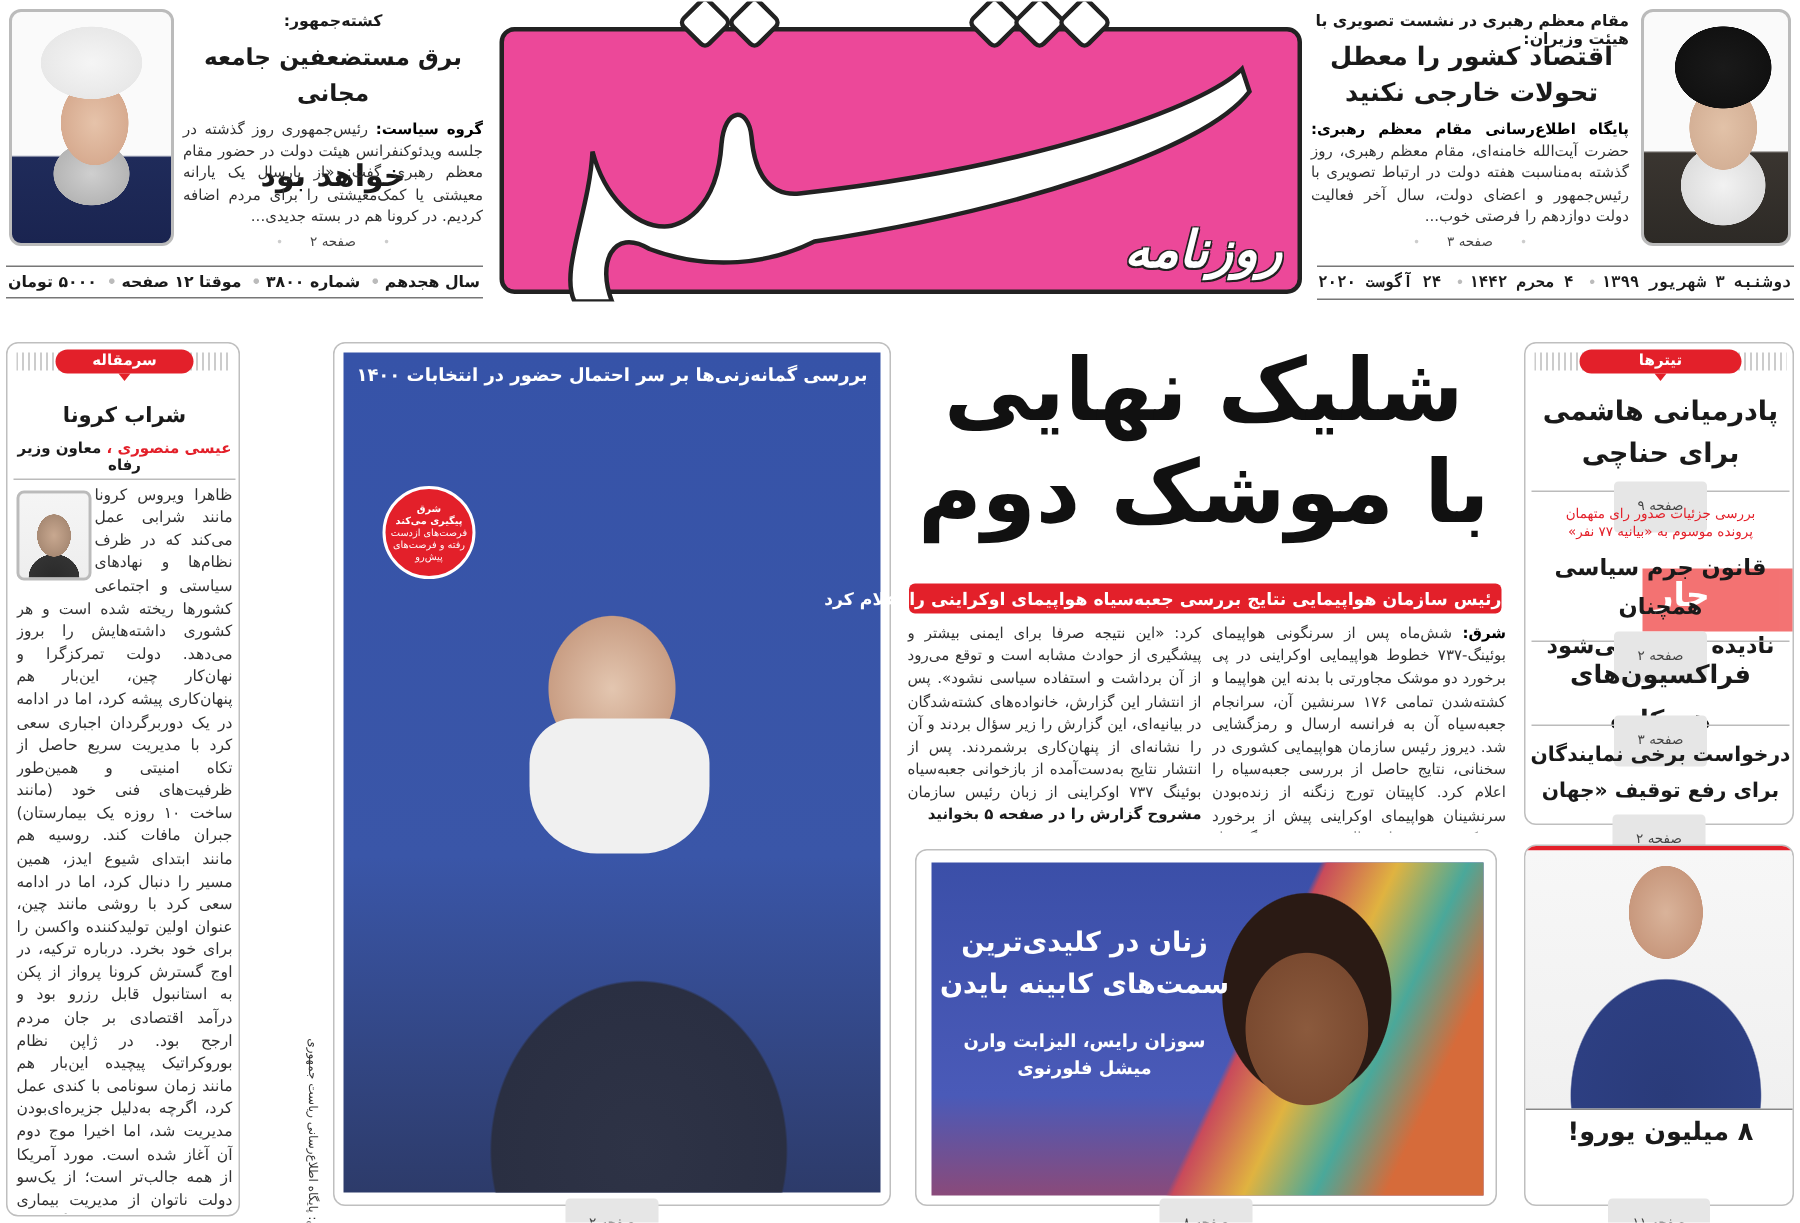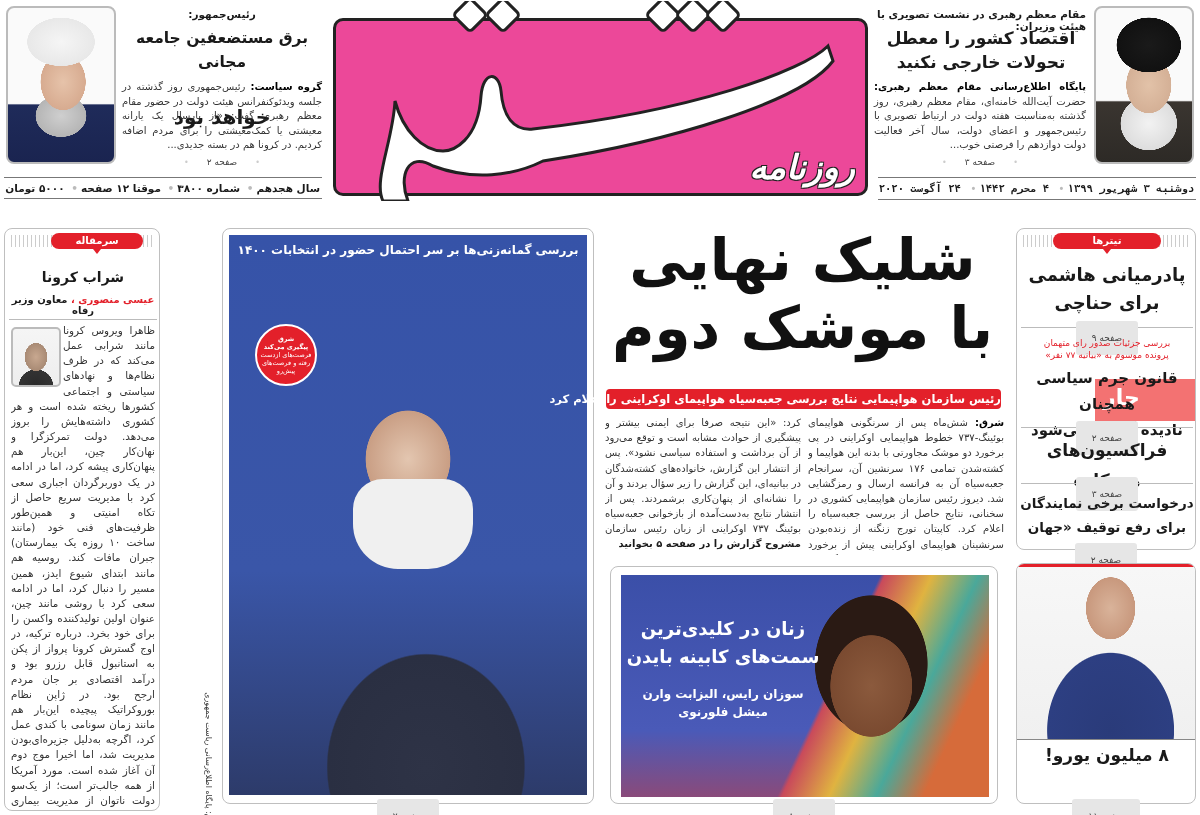--- a/index.html
+++ b/index.html
@@ -135,41 +135,41 @@
 </div>
 <div class="abs page-ref dotted-sep" style="right:114px; top:157px; width:212px;">صفحه ۳</div>
 
 <div class="abs dateline" style="left:878px; top:177px; width:318px;font-family:Liberation Mono, monospace;">
   <span>دوشنبه ۳ شهریور ۱۳۹۹</span><span class="sep">•</span>
   <span>۴ محرم ۱۴۴۲</span><span class="sep">•</span>
   <span>۲۴ آگوست ۲۰۲۰</span>
 </div>
 
 <div class="abs photo-frame ph-rouhani" style="left:6px; top:6px; width:110px; height:158px;"></div>
-<div class="abs bold" style="left:122px; top:8px; width:200px; font-size:10.5px; text-align:center;">رئیس‌جمهور:</div>
+<div class="abs bold" style="left:122px; top:8px; width:200px; font-size:10.5px; text-align:center;">کشته‌جمهور:</div>
 <div class="abs" style="left:122px; top:26px; width:200px;">
   <div class="bold c" style="font-size:15.5px; line-height:24px;">برق مستضعفین جامعه مجانی</div>
   <div class="bold c" style="font-size:20px; line-height:24px;margin-top:31px;">خواهد بود</div>
 </div>
 <div class="abs body-text j" style="left:122px; top:80px; width:200px; font-size:10px; line-height:14.5px;">
   <span class="bold" style="color:#000;">گروه سیاست:</span>
   <span>رئیس‌جمهوری روز گذشته در جلسه ویدئوکنفرانس هیئت دولت در حضور مقام معظم رهبری گفت: «از پارسال یک یارانه معیشتی یا کمک‌معیشتی را برای مردم اضافه کردیم. در کرونا هم در بسته جدیدی...</span>
 </div>
 <div class="abs page-ref dotted-sep" style="left:122px; top:157px; width:200px;">صفحه ۲</div>
 
 <div class="abs dateline" style="left:4px; top:177px; width:318px;">
   <span>سال هجدهم</span><span class="sep">•</span>
   <span>شماره ۳۸۰۰</span><span class="sep">•</span>
   <span>موقتا ۱۲ صفحه</span><span class="sep">•</span>
   <span>۵۰۰۰ تومان</span>
 </div>
 
 <div class="abs box" style="left:4px; top:228px; width:156px; height:583px;">
   <div class="hatch abs" style="left:6px; top:6px; width:142px;"></div>
-  <div class="red-tab abs" style="left:32px; top:4px; width:92px;margin-left:14px;">سرمقاله</div>
+  <div class="red-tab abs" style="left:32px; top:4px; width:92px;">سرمقاله</div>
   <div class="abs bold c" style="left:0; top:40px; width:156px; font-size:14px;">شراب کرونا</div>
   <div class="abs c" style="left:4px; top:65px; width:148px; font-size:10px; font-weight:bold; border-bottom:1px solid #bbb; padding-bottom:3px;">
     <span style="color:#e3202a;">عیسی منصوری</span>
     <span style="color:#e3202a;"> ، </span>
     <span>معاون وزیر رفاه</span>
   </div>
   <div class="abs photo-frame ph-mansouri" style="left:6px; top:98px; width:50px; height:60px; border-radius:5px;"></div>
   <div class="abs body-text j" style="left:6px; top:94px; width:144px; height:486px; overflow:hidden; font-size:10.4px; line-height:15.15px;">
     <div style="float:left; width:52px; height:66px;"></div>
     <span>ظاهرا ویروس کرونا مانند شرابی عمل می‌کند که در ظرف نظام‌ها و نهادهای سیاستی و اجتماعی کشورها ریخته شده است و هر کشوری داشته‌هایش را بروز می‌دهد. دولت تمرکزگرا و نهان‌کار چین، این‌بار هم پنهان‌کاری پیشه کرد، اما در ادامه در یک دوربرگردان اجباری سعی کرد با مدیریت سریع حاصل از تکاه امنیتی و همین‌طور ظرفیت‌های فنی خود (مانند ساخت ۱۰ روزه یک بیمارستان) جبران مافات کند. روسیه هم مانند ابتدای شیوع ایدز، همین مسیر را دنبال کرد، اما در ادامه سعی کرد با روشی مانند چین، عنوان اولین تولیدکننده واکسن را برای خود بخرد. درباره ترکیه، در اوج گسترش کرونا پرواز از پکن به استانبول قابل رزرو بود و درآمد اقتصادی بر جان مردم ارجح بود. در ژاپن نظام بوروکراتیک پیچیده این‌بار هم مانند زمان سونامی با کندی عمل کرد، اگرچه به‌دلیل جزیره‌ای‌بودن مدیریت شد، اما اخیرا موج دوم آن آغاز شده است. مورد آمریکا از همه جالب‌تر است؛ از یک‌سو دولت ناتوان از مدیریت بیماری کرونا بود و از سوی دیگر باور مردم به‌درستی آن بود که ترامپ و تیمش مانند سایر موارد، این‌بار هم دروغ می‌گویند. همین کار دستشان داد و ترامپ عملا در معرض باخت انتخابات آتی قرار گرفته است. در ایران نیز رفتارهای قابل اعتنایی بروز یافته است. در سوی مدیریت بیماری، ایران در رتبه دوم بالاترین نرخ فوت جدید در جهان قرار دارد. در سوی مردم، هجوم به مسافرت، تجمعات سنتی مانند مراسم ازدواج و مسمومیت‌های ناشی از مصرف نوشابه الکلی به عیان اتفاق می‌افتد.</span>

